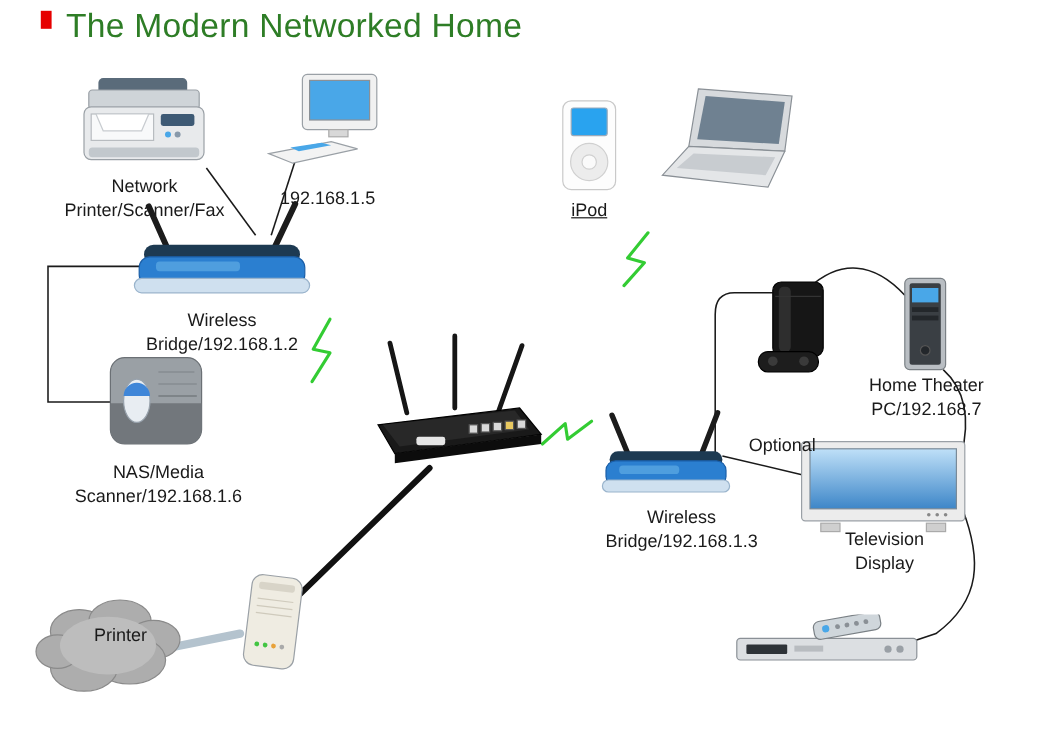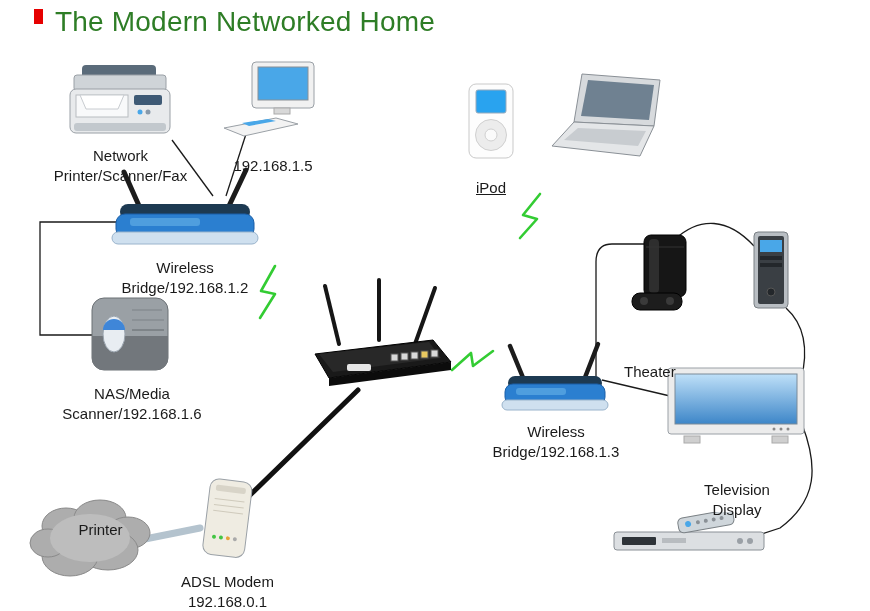--- a/index.html
+++ b/index.html
@@ -76,21 +76,21 @@
   <div class="dev-label" style="left:228px; top:156px; width:90px;">192.168.1.5</div>
 
   <div class="device" style="left:462px; top:82px;">
     <svg width="58" height="80" viewBox="0 0 58 80">
       <rect x="7" y="2" width="44" height="74" rx="7" fill="#fdfdfd" stroke="#c9c9c9"></rect>
       <rect x="14" y="8" width="30" height="23" rx="2" fill="#29a3ef" stroke="#99aabb"></rect>
       <circle cx="29" cy="53" r="15.5" fill="#ececec" stroke="#d0d0d0"></circle>
       <circle cx="29" cy="53" r="6" fill="#fafafa" stroke="#d0d0d0"></circle>
     </svg>
   </div>
-  <div class="dev-label" style="left:462px; top:178px; width:58px;text-decoration:underline;">iPod</div>
+  <div class="dev-label" style="left:462px; top:166px; width:58px;text-decoration:underline;">iPod</div>
 
   <div class="device" style="left:548px; top:70px;">
     <svg width="120" height="95" viewBox="0 0 120 95">
       <polygon points="34,4 112,10 106,56 26,52" fill="#d7dadd" stroke="#8a9096"></polygon>
       <polygon points="40,10 106,15 101,50 33,46" fill="#6f8191"></polygon>
       <polygon points="26,52 106,56 92,86 4,76" fill="#e4e6e8" stroke="#8a9096"></polygon>
       <polygon points="30,58 98,61 90,76 16,70" fill="#c8ccd0"></polygon>
     </svg>
   </div>
 
@@ -139,23 +139,23 @@
   <div class="device" style="left:500px; top:340px;">
     <svg width="110" height="82" viewBox="0 0 110 82">
       <path d="M24 40 L10 6" stroke="#1c1c1c" stroke-width="4.5" stroke-linecap="round"></path>
       <path d="M84 40 L98 4" stroke="#1c1c1c" stroke-width="4.5" stroke-linecap="round"></path>
       <rect x="8" y="36" width="94" height="14" rx="7" fill="#1d3a52"></rect>
       <rect x="5" y="44" width="100" height="21" rx="8" fill="#2b7fd0" stroke="#1b5fa8"></rect>
       <rect x="16" y="48" width="50" height="7" rx="3" fill="#4f9ede"></rect>
       <rect x="2" y="60" width="106" height="10" rx="5" fill="#cfe0ef" stroke="#9ab4cc"></rect>
     </svg>
   </div>
-  <div class="dev-label" style="left:476px; top:422px; width:160px;">Wireless Bridge/192.168.1.3</div>
-
-  <div class="dev-label left" style="left:624px; top:362px; width:60px;">Theater</div>
+  <div class="dev-label" style="left:488px; top:422px; width:160px;">Wireless Bridge/192.168.1.3</div>
+
+  <div class="dev-label left" style="left:624px; top:362px; width:60px;">Optional</div>
 
   <div class="device" style="left:630px; top:233px;">
     <svg width="70" height="82" viewBox="0 0 70 82">
       <rect x="14" y="2" width="42" height="62" rx="7" fill="#161616" stroke="#000000"></rect>
       <rect x="19" y="6" width="10" height="54" rx="4" fill="#2e2e2e"></rect>
       <line x1="16" y1="14" x2="54" y2="14" stroke="#333333"></line>
       <rect x="2" y="60" width="50" height="17" rx="8" fill="#1d1d1d" stroke="#000000"></rect>
       <circle cx="14" cy="68" r="4" fill="#3a3a3a"></circle>
       <circle cx="40" cy="68" r="4" fill="#3a3a3a"></circle>
     </svg>
@@ -164,39 +164,40 @@
   <div class="device" style="left:745px; top:230px;">
     <svg width="52" height="82" viewBox="0 0 52 82">
       <rect x="9" y="2" width="34" height="76" rx="4" fill="#b9bec3" stroke="#7a8085"></rect>
       <rect x="13" y="6" width="26" height="68" rx="2" fill="#3a3f44"></rect>
       <rect x="15" y="10" width="22" height="12" fill="#49a7e8"></rect>
       <rect x="15" y="26" width="22" height="4" fill="#23272b"></rect>
       <rect x="15" y="33" width="22" height="4" fill="#23272b"></rect>
       <circle cx="26" cy="62" r="4" fill="#23272b" stroke="#555555"></circle>
     </svg>
   </div>
+  <div class="dev-label" style="left:693px; top:312px; width:158px;">Home Theater PC/192.168.7</div>
 
   <div class="device" style="left:666px; top:366px;">
     <svg width="140" height="90" viewBox="0 0 140 90">
       <defs>
         <linearGradient id="tvg" x1="0" y1="0" x2="0" y2="1">
           <stop offset="0" stop-color="#bfe0f8"></stop>
           <stop offset="1" stop-color="#3d86c8"></stop>
         </linearGradient>
       </defs>
       <rect x="2" y="2" width="136" height="66" rx="3" fill="#ececec" stroke="#9aa0a6"></rect>
       <rect x="9" y="8" width="122" height="50" fill="url(#tvg)" stroke="#7a8a98"></rect>
       <circle cx="108" cy="63" r="1.5" fill="#888888"></circle>
       <circle cx="115" cy="63" r="1.5" fill="#888888"></circle>
       <circle cx="122" cy="63" r="1.5" fill="#888888"></circle>
       <rect x="18" y="70" width="16" height="7" fill="#cfcfcf" stroke="#aaaaaa"></rect>
       <rect x="106" y="70" width="16" height="7" fill="#cfcfcf" stroke="#aaaaaa"></rect>
     </svg>
   </div>
-  <div class="dev-label" style="left:682px; top:480px; width:110px;">Television Display</div>
+  <div class="dev-label" style="left:682px; top:440px; width:110px;">Television Display</div>
 
   <div class="device" style="left:610px; top:512px;">
     <svg width="160" height="48" viewBox="0 0 160 48">
       <rect x="4" y="20" width="150" height="18" rx="3" fill="#dcdfe2" stroke="#8a9096"></rect>
       <rect x="12" y="25" width="34" height="8" rx="1" fill="#2e3338"></rect>
       <rect x="52" y="26" width="24" height="5" fill="#b8bcc0"></rect>
       <circle cx="130" cy="29" r="3" fill="#9aa0a6"></circle>
       <circle cx="140" cy="29" r="3" fill="#9aa0a6"></circle>
       <g transform="rotate(-10 95 10)">
         <rect x="68" y="2" width="56" height="15" rx="5" fill="#cfd6db" stroke="#7a8085"></rect>
@@ -217,24 +218,20 @@
         <line x1="26" y1="24" x2="56" y2="24" stroke="#cfcabc"></line>
         <line x1="26" y1="30" x2="56" y2="30" stroke="#cfcabc"></line>
         <line x1="26" y1="36" x2="56" y2="36" stroke="#cfcabc"></line>
         <circle cx="30" cy="62" r="2" fill="#43c543"></circle>
         <circle cx="37" cy="62" r="2" fill="#43c543"></circle>
         <circle cx="44" cy="62" r="2" fill="#e8a23a"></circle>
         <circle cx="51" cy="62" r="2" fill="#aaaaaa"></circle>
       </g>
     </svg>
   </div>
-  <div class="dev-label" style="left:180px; top:572px; width:95px;">
-    <div>ADSL Modem</div>
-    <div>192.168.0.1</div>
-  </div>
 
   <div class="device" style="left:28px; top:488px;">
     <svg width="135" height="100" viewBox="0 0 135 100">
       <g fill="#adadad" stroke="#8a8a8a" stroke-width="1">
         <ellipse cx="38" cy="38" rx="24" ry="18"></ellipse>
         <ellipse cx="72" cy="30" rx="26" ry="18"></ellipse>
         <ellipse cx="100" cy="45" rx="22" ry="16"></ellipse>
         <ellipse cx="80" cy="62" rx="30" ry="20"></ellipse>
         <ellipse cx="42" cy="68" rx="28" ry="20"></ellipse>
         <ellipse cx="20" cy="55" rx="18" ry="14"></ellipse>

